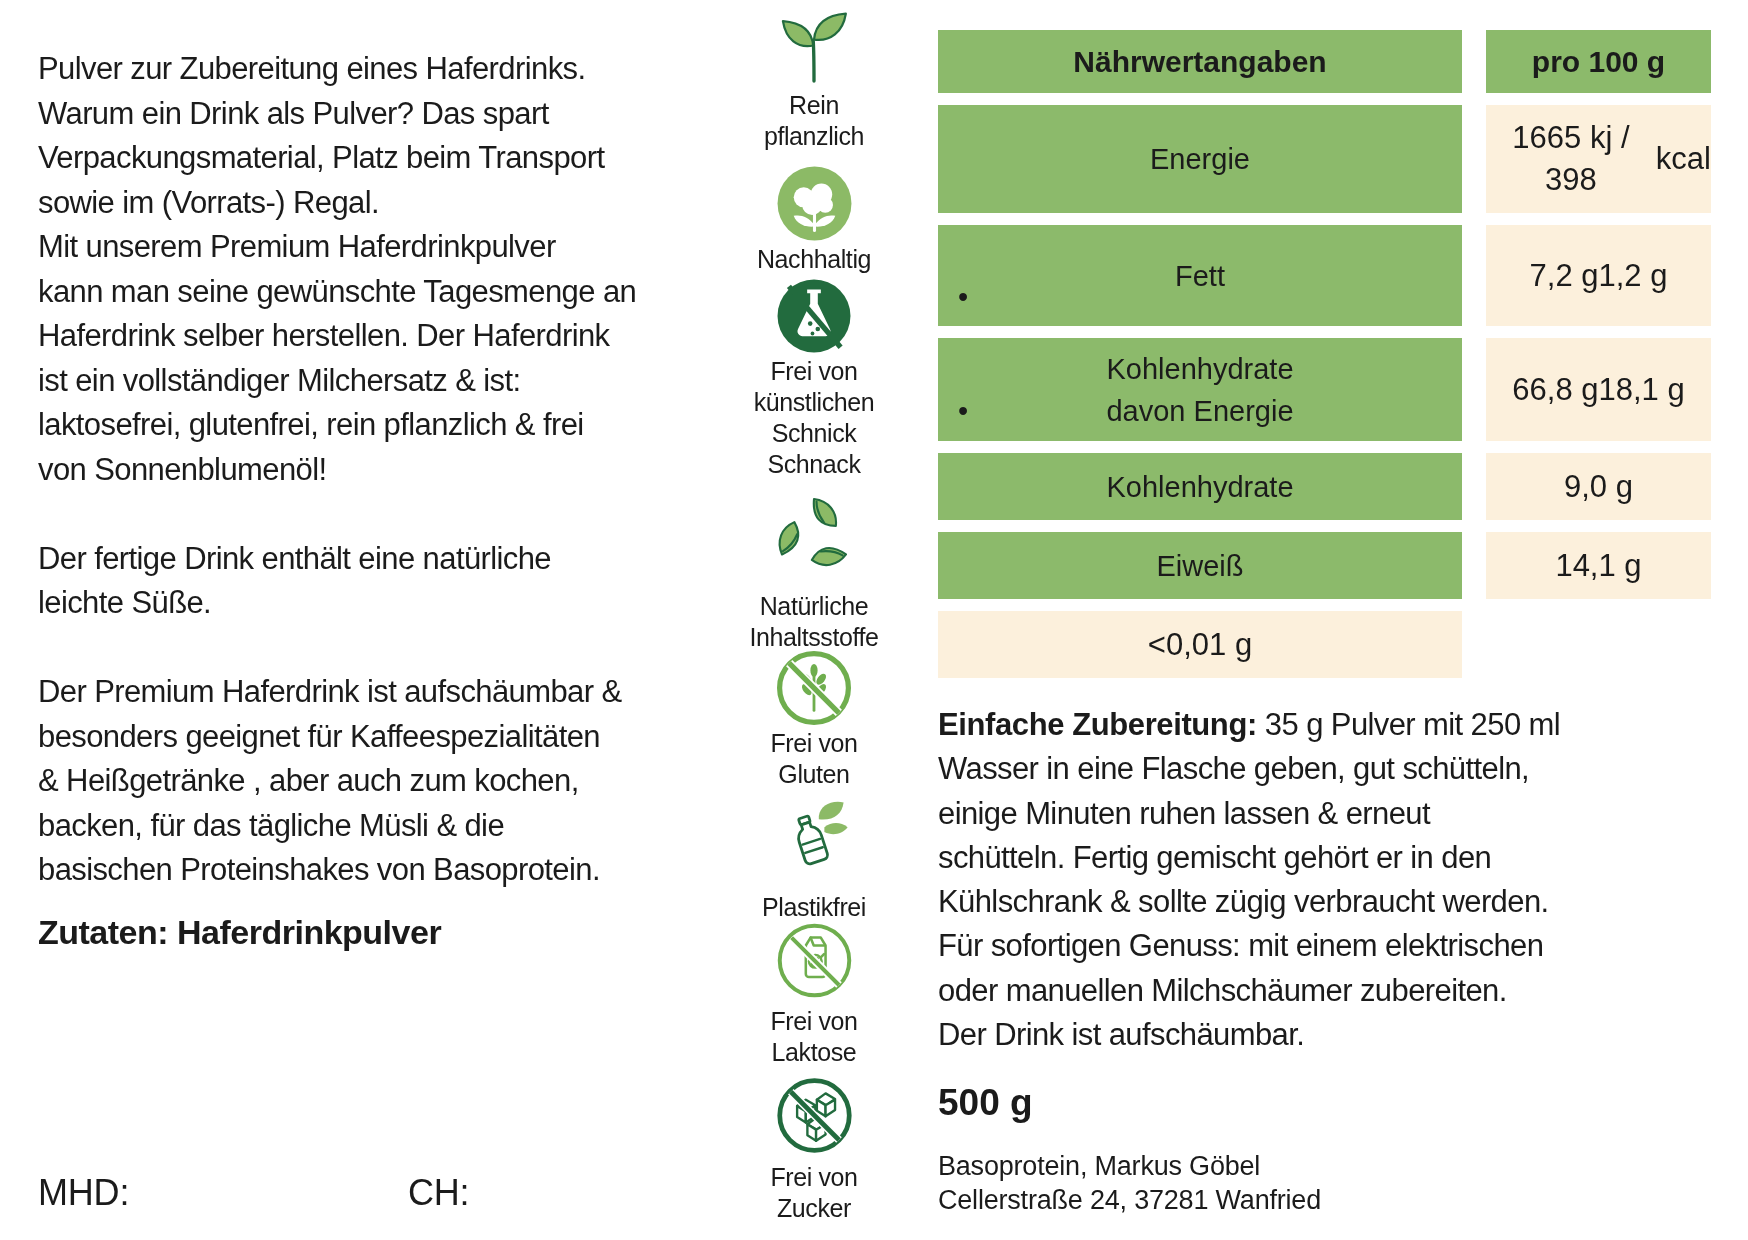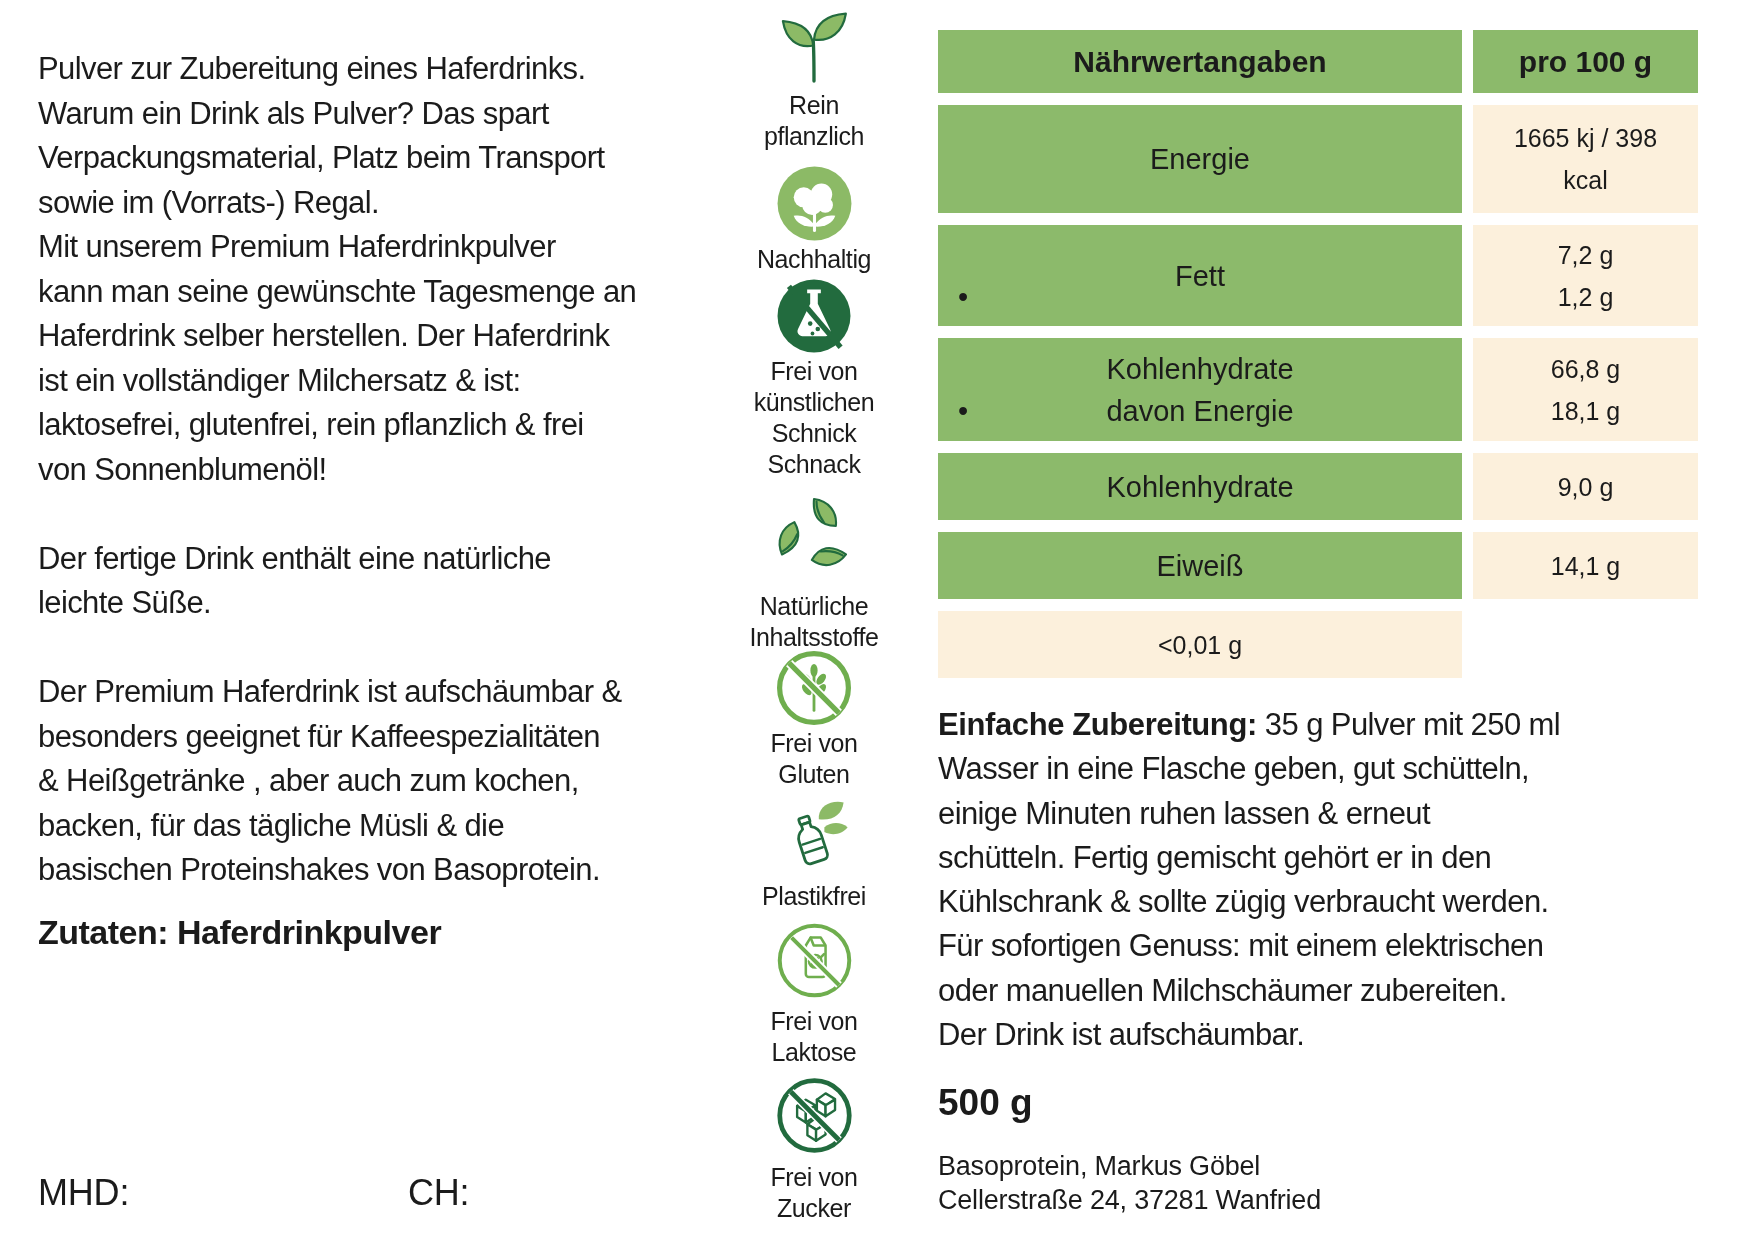--- a/index.html
+++ b/index.html
@@ -24,27 +24,27 @@
   .badge{position:absolute;width:100%;display:flex;flex-direction:column;align-items:center}
   .blabel{font-size:25px;line-height:31px;text-align:center;white-space:pre-line;
           margin-top:4px;letter-spacing:-0.4px}
   svg{display:block}
   .nf{fill:none}.wf{fill:#fff}
   .lgf{fill:var(--light-green)}.dgf{fill:var(--dark-green)}.mgf{fill:var(--mid-green)}
   .dgs{stroke:var(--dark-green)}.mgs{stroke:var(--mid-green)}.ws{stroke:#fff}
   .rnd{stroke-linecap:round;stroke-linejoin:round}
   
   .ntable{left:938px;top:30px;display:grid;grid-template-columns:524px 225px;
-          grid-template-rows:63px 108px 101px 103px 67px 67px 67px;gap:12px 11px}
+          grid-template-rows:63px 108px 101px 103px 67px 67px 67px;gap:12px 24px}
   .hcell{background:var(--table-green);display:flex;align-items:center;justify-content:center;
          font-weight:bold;font-size:30px}
   .gcell{background:var(--table-green);display:flex;flex-direction:column;align-items:center;
          justify-content:center;font-size:29px;line-height:42px;position:relative;text-align:center}
-  .vcell{background:var(--table-cream);display:flex;flex-direction:column;align-items:center;
-         justify-content:center;font-size:25px;line-height:42px;text-align:center}
+  .vcell{background:var(--table-cream);display:flex;flex-direction:row;align-items:center;
+         justify-content:center;font-size:31px;line-height:42px;text-align:center}
   .bullet{position:absolute;left:20px;top:calc(50% + 21px);transform:translateY(-50%);font-size:29px}
   
   .prep{left:938px;top:703px;width:650px;font-size:31px;line-height:44.3px;
         letter-spacing:-0.6px;white-space:pre-line}
   .prep b{letter-spacing:-0.4px}
   .weight{left:938px;top:1082px;font-size:37px;font-weight:bold}
   .addr{left:938px;top:1150px;font-size:27px;line-height:33.5px;white-space:pre-line;letter-spacing:-0.2px}
 </style>
 </head>
 <body>
@@ -163,21 +163,21 @@
       <g class="lgf">
         <path d="M56 20 C58 7 71 0 87 3 C85 18 74 26 56 24 Z"></path>
         <path d="M63 34 C72 27 83 27 92 34 C85 43 73 45 63 40 Z"></path>
       </g>
       <g transform="rotate(-18 48 58)">
         <rect class="wf dgs rnd" x="42" y="20" width="13" height="8" rx="2" stroke-width="3.5"></rect>
         <path class="wf dgs rnd" stroke-width="3.5" d="M43 28 h11 v6 c6 3 9 8 9 14 v24 a6 6 0 0 1 -6 6 H40 a6 6 0 0 1 -6 -6 V48 c0 -6 3 -11 9 -14 z"></path>
         <path class="nf dgs rnd" stroke-width="3" d="M37 52 h23 M37 63 h23"></path>
       </g>
     </svg>
-    <div class="blabel" style="margin-top:1px">Plastikfrei</div>
+    <div class="blabel" style="margin-top:12px">Plastikfrei</div>
   </div>
 
   <div class="badge" style="top:921px">
     <svg width="79" height="79" viewBox="0 0 100 100">
       <circle class="nf mgs" cx="50" cy="50" r="44" stroke-width="5"></circle>
       <g class="nf mgs rnd" stroke-width="3.2">
         <path class="wf mgs" d="M39 31 l6 -10 h13 l6 10 v36 a4 4 0 0 1 -4 4 H43 a4 4 0 0 1 -4 -4 z"></path>
         <path d="M45 21 l4 10 h14"></path>
         <circle cx="51" cy="51" r="8"></circle>
         <path d="M44 46 l-4 -4 M58 46 l4 -4"></path>

